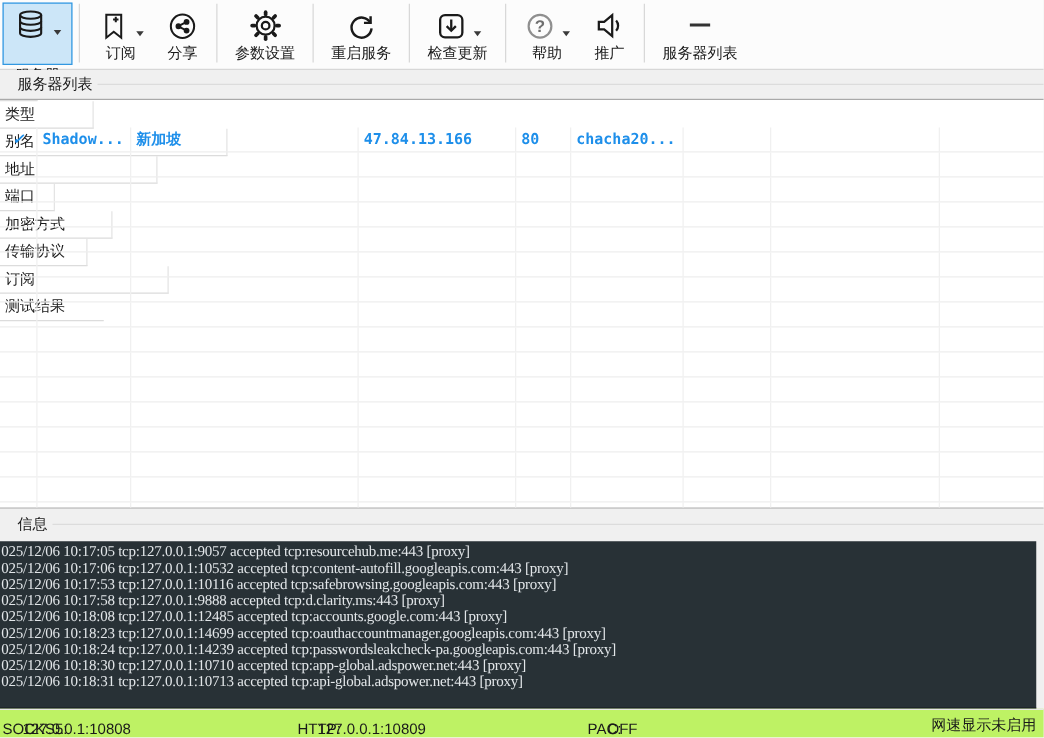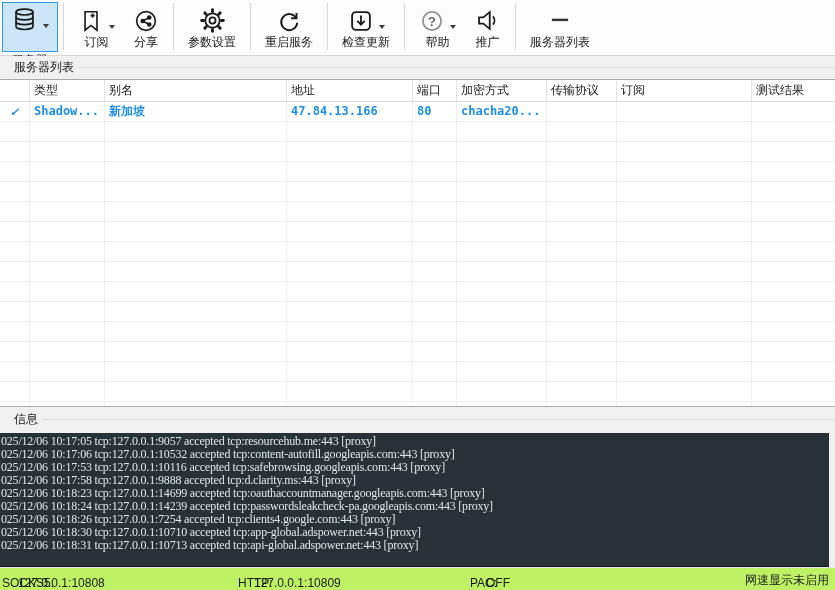--- a/index.html
+++ b/index.html
@@ -24,21 +24,21 @@
   .section-label { display:flex; align-items:center; background:#f0f0f0; padding-left:14px; }
   .section-label .lbl { white-space:nowrap; padding-right:4px; }
   .section-label .rule { flex:1; height:1px; background:#dcdcdc; }
   .server-label-bar { height:28px; }
   .info-label-bar { height:32px; }
 
   
   .server-table { height:328px; background:#ffffff; border-top:1px solid #a9a9a9;
                   border-bottom:1px solid #adadad; overflow:hidden; flex-shrink:0; }
   .trow { display:flex; width:835px; }
-  .thead { height:22px; line-height:21px; }
+  .thead { height:22px; line-height:21px;flex-direction:column; }
   .thead .cell { border-bottom:1px solid #dcdcdc; border-right:1px solid #e4e4e4; padding-left:4px;
                  color:#1a1a1a; overflow:hidden; white-space:nowrap; }
   .tdata { height:20px; line-height:19px; }
   .tdata .cell { border-bottom:1px solid #eeeeee; border-right:1px solid #f0f0f0; padding-left:4px;
                  overflow:hidden; white-space:nowrap; }
   .tdata.filled .cell { font-family:"DejaVu Sans Mono", monospace; font-weight:bold;
                         color:#1e8fea; font-size:12px; }
   .cell.c-check { width:30px; padding-left:0; text-align:center; flex-shrink:0; }
   .cell.c-type  { width:75px;  flex-shrink:0; }
   .cell.c-alias { width:182px; flex-shrink:0; }
@@ -436,23 +436,23 @@
   <div class="section-label info-label-bar">
     <span class="lbl">信息</span>
     <div class="rule"></div>
   </div>
 
   <div class="console">
     <div class="log-line">025/12/06 10:17:05 tcp:127.0.0.1:9057 accepted tcp:resourcehub.me:443 [proxy]</div>
     <div class="log-line">025/12/06 10:17:06 tcp:127.0.0.1:10532 accepted tcp:content-autofill.googleapis.com:443 [proxy]</div>
     <div class="log-line">025/12/06 10:17:53 tcp:127.0.0.1:10116 accepted tcp:safebrowsing.googleapis.com:443 [proxy]</div>
     <div class="log-line">025/12/06 10:17:58 tcp:127.0.0.1:9888 accepted tcp:d.clarity.ms:443 [proxy]</div>
+    <div class="log-line">025/12/06 10:18:08 tcp:127.0.0.1:12485 accepted tcp:accounts.google.com:443 [proxy]</div>
     <div class="log-line">025/12/06 10:18:23 tcp:127.0.0.1:14699 accepted tcp:oauthaccountmanager.googleapis.com:443 [proxy]</div>
     <div class="log-line">025/12/06 10:18:24 tcp:127.0.0.1:14239 accepted tcp:passwordsleakcheck-pa.googleapis.com:443 [proxy]</div>
-    <div class="log-line">025/12/06 10:18:26 tcp:127.0.0.1:7254 accepted tcp:clients4.google.com:443 [proxy]</div>
     <div class="log-line">025/12/06 10:18:30 tcp:127.0.0.1:10710 accepted tcp:app-global.adspower.net:443 [proxy]</div>
     <div class="log-line">025/12/06 10:18:31 tcp:127.0.0.1:10713 accepted tcp:api-global.adspower.net:443 [proxy]</div>
   </div>
 
   <div class="statusbar">
     <span class="st-socks">
         <span>SOCKS5:</span>
         <span class="st-val">127.0.0.1:10808</span>
       </span>
     <span class="st-http">

